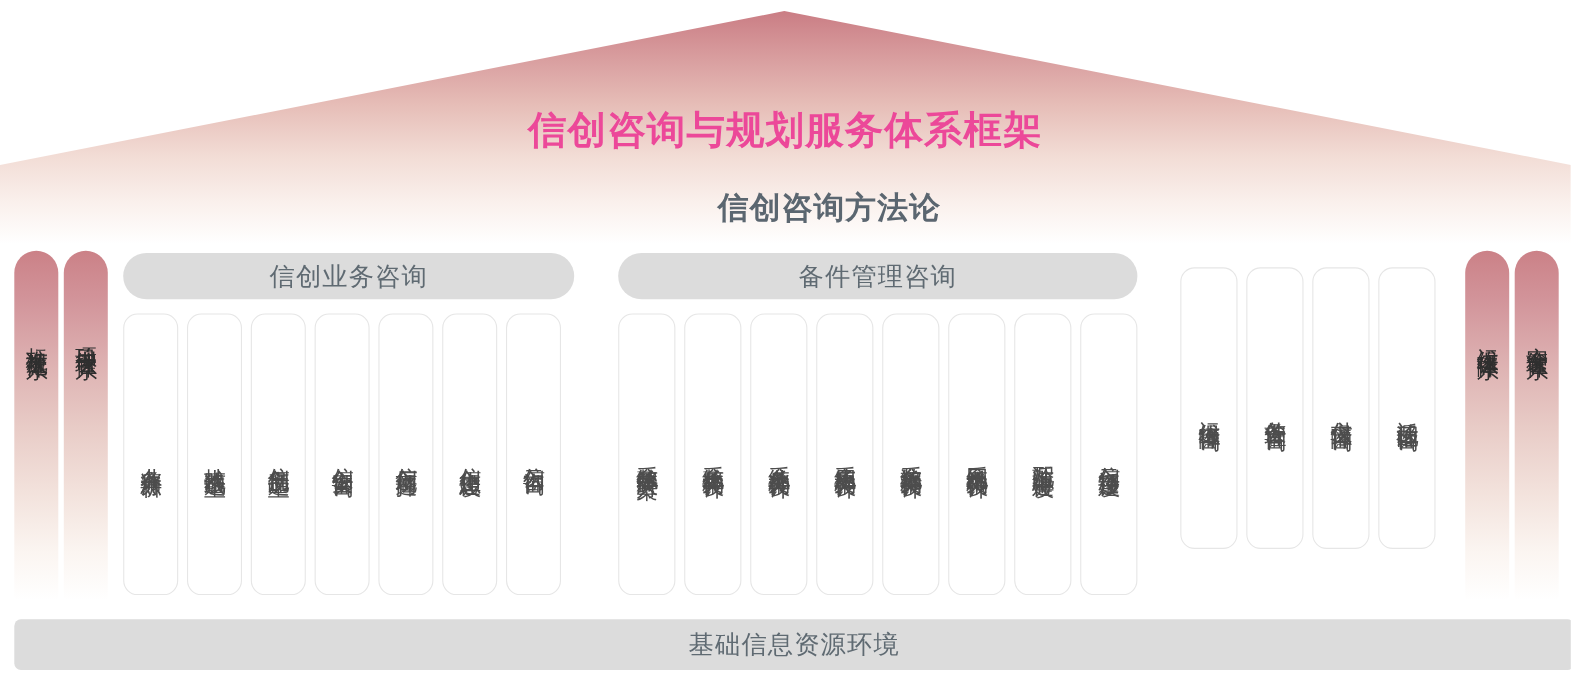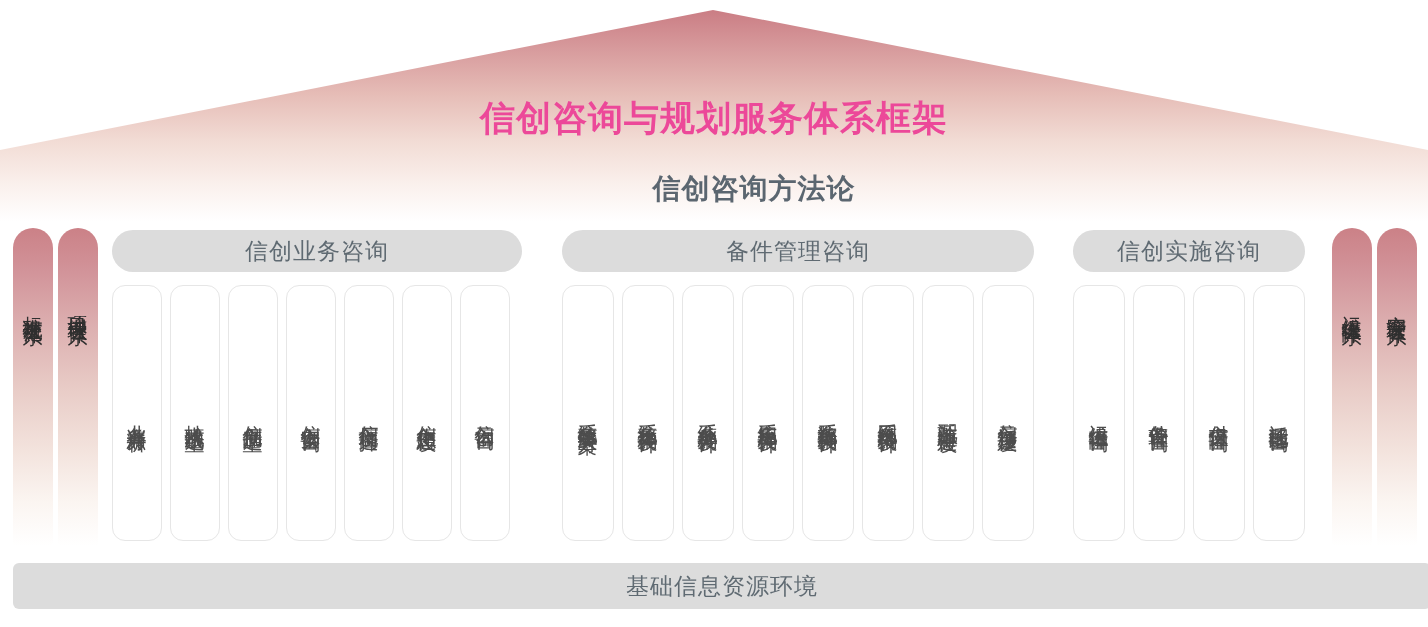--- a/index.html
+++ b/index.html
@@ -251,21 +251,20 @@
     <div class="card">
         <span class="vtext">适配验证中心建设</span>
       </div>
     <div class="card">
         <span class="vtext">信创云迁移建设</span>
       </div>
   </div>
 </div>
 
 <div class="group" id="group-3">
-  <div class="group-header">信创实施咨询</div>
   <div class="cards">
     <div class="card">
         <span class="vtext">运维保障咨询</span>
       </div>
     <div class="card">
         <span class="vtext">备件管理咨询</span>
       </div>
     <div class="card">
         <span class="vtext">交付保障咨询</span>
       </div>

